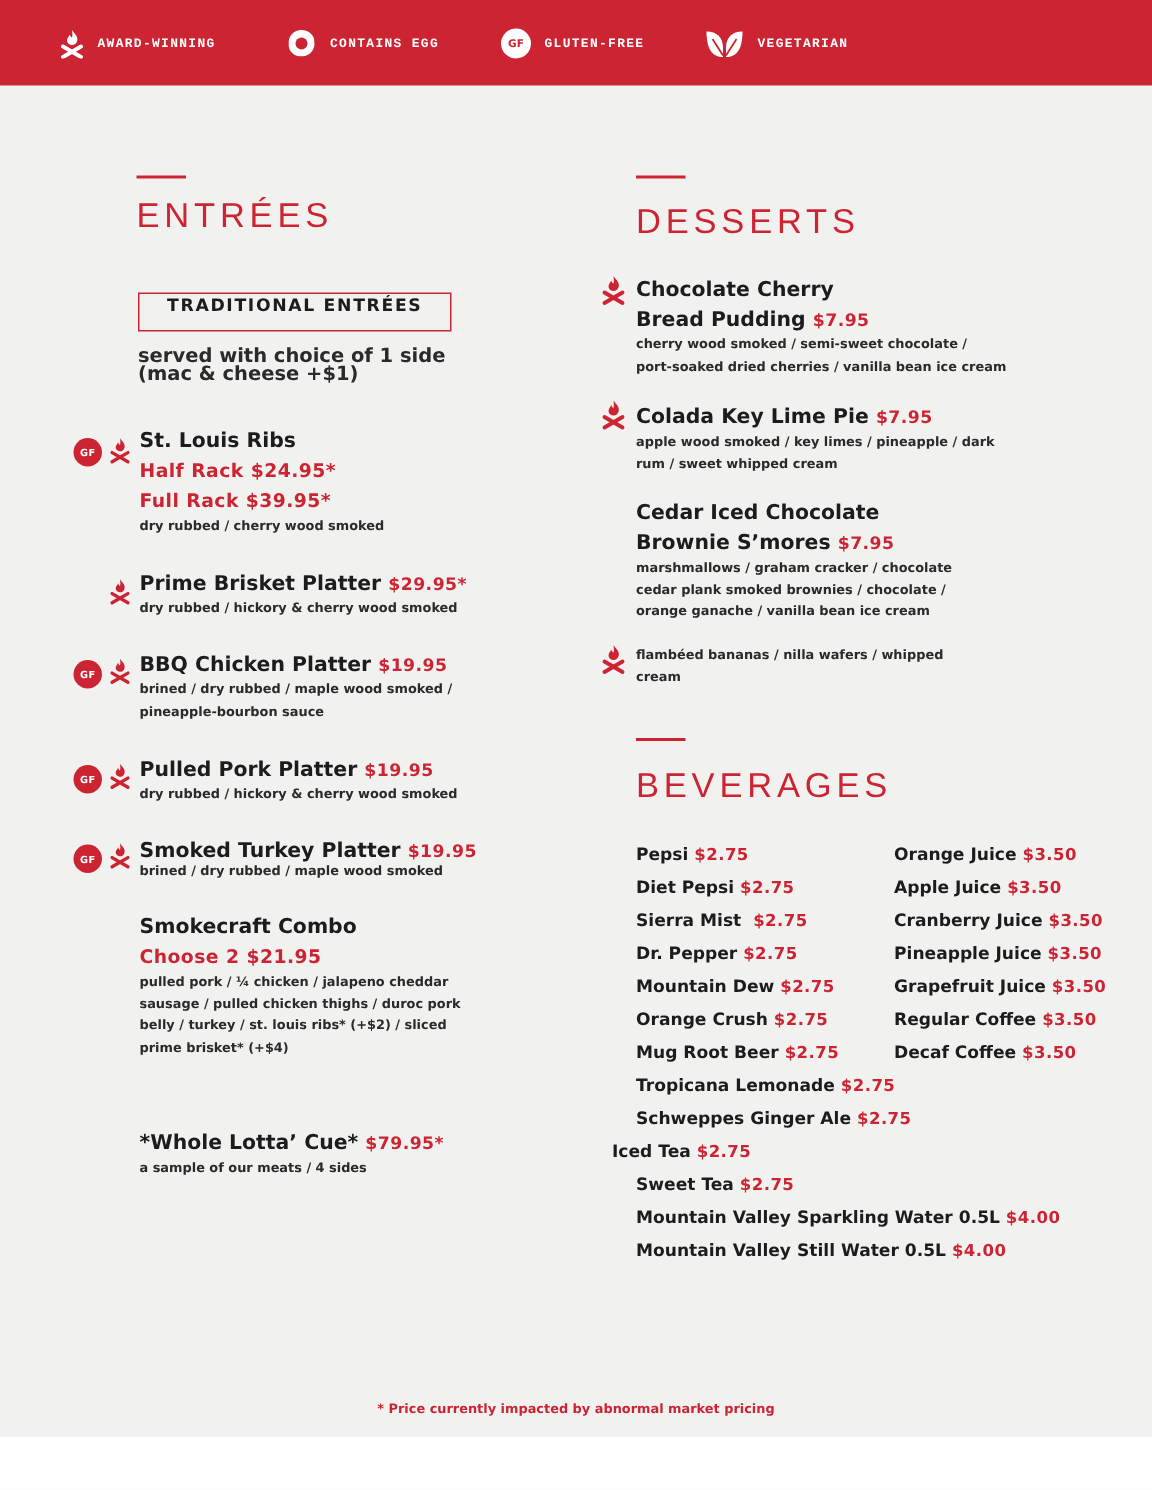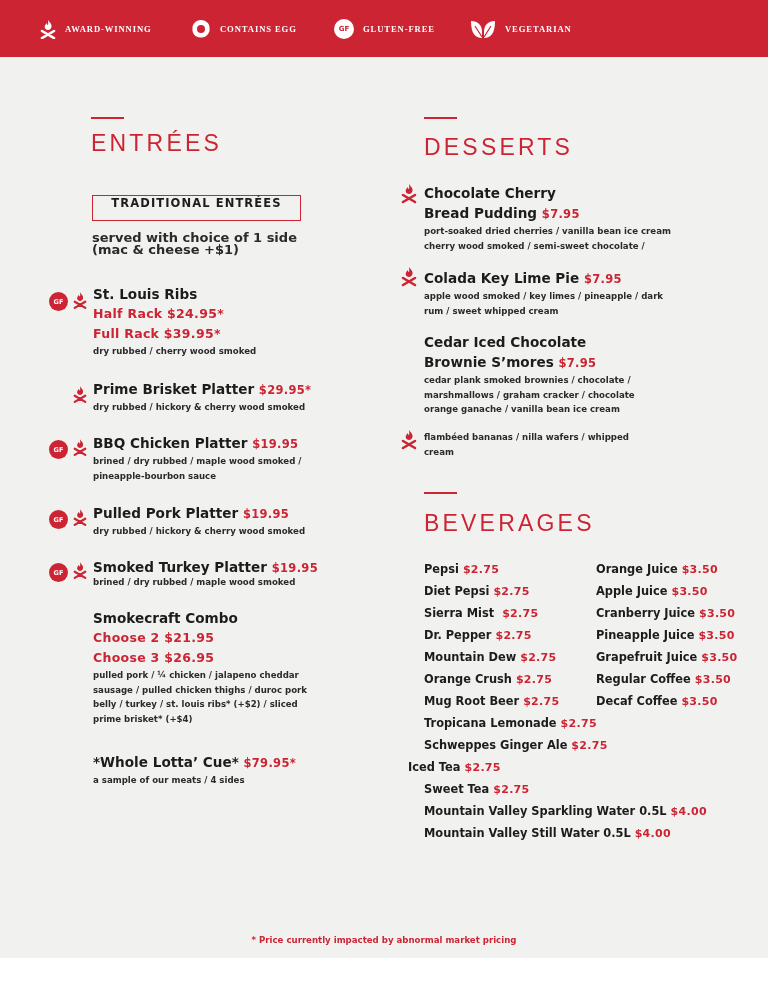--- a/index.html
+++ b/index.html
@@ -1,21 +1,21 @@
 <!DOCTYPE html>
 <html><head>
 <meta charset="utf-8">
 <style>
   * { box-sizing: border-box; margin: 0; padding: 0; }
   html, body { width: 768px; height: 993px; background: #ffffff; overflow: hidden; }
   body { font-family: "DejaVu Sans", sans-serif; color: #1c1c1c; position: relative; }
   .page { position: absolute; left: 0; top: 0; width: 768px; height: 958px; background: #f1f2f0; }
   .topbar { position: absolute; left: 0; top: 0; width: 768px; height: 57px; background: #cc2433; }
   .legend-item { position: absolute; top: 0; height: 57px; display: flex; align-items: center; gap: 9px; }
-  .legend-item .lbl { color: #fff; font-size: 8.6px; font-weight: bold; letter-spacing: 0.9px; font-family: Liberation Serif, serif; }
+  .legend-item .lbl { color: #fff; font-size: 8.6px; font-weight: bold; letter-spacing: 0.9px; font-family: Liberation Mono, monospace; }
   .legend-item svg { display: block; }
 
   .rule { position: absolute; height: 2px; width: 33px; background: #cc2433; }
   .section-title { position: absolute; color: #cc2433; font-family: "Liberation Sans", sans-serif; font-size: 23px; letter-spacing: 3.2px; font-weight: normal; }
 
   .trad-box { position: absolute; left: 92px; top: 195px; width: 209px; height: 26px; border: 1.5px solid #cc2433; display: flex; align-items: flex-start; justify-content: center; }
   .trad-box span { font-size: 11.5px; font-weight: bold; letter-spacing: 1.1px; color: #1c1c1c; font-family: "DejaVu Sans", sans-serif; }
   .served { position: absolute; left: 92px; top: 232px; width: 209px; text-align: left; font-size: 13px; font-weight: bold; line-height: 12px; color: #2a2a2a; }
 
   .item { position: absolute; }
@@ -125,21 +125,20 @@
     <path d="M2 12 L14 19 M14 12 L2 19" stroke="#cc2433" stroke-width="2.6" stroke-linecap="round"></path>
   </svg>
 <div class="item" style="left:93px; top:557px">
   <div class="name"><span>Smoked Turkey Platter</span> <span class="price">$19.95</span></div>
   <div class="desc" style="margin-top:-3px">brined / dry rubbed / maple wood smoked</div>
 </div>
 
 <div class="item" style="left:93px; top:608px">
   <div class="name">Smokecraft Combo</div>
   <div class="redline">Choose 2 $21.95</div>
-  <div class="redline">Choose 3 $26.95</div>
   <div class="desc">pulled pork / ¼ chicken /  jalapeno cheddar</div>
   <div class="desc">sausage / pulled chicken thighs / duroc pork</div>
   <div class="desc">belly / turkey / st. louis ribs* (+$2) / sliced</div>
   <div class="desc">prime brisket* (+$4)</div>
 </div>
 
 <div class="item" style="left:93px; top:752px">
   <div class="name"><span>*Whole Lotta’ Cue*</span> <span class="price">$79.95*</span></div>
   <div class="desc">a sample of our meats / 4 sides</div>
 </div>
@@ -147,39 +146,39 @@
 <div class="rule" style="left:424px; top:117px"></div>
 <div class="section-title" style="left:424px; top:134px">DESSERTS</div>
 
 <svg class="icon" style="left:401px; top:181px" width="16" height="24" viewBox="0 0 16 20">
     <path d="M8 1 C10 4 12 5 11.5 8 C11 10 9.5 11 8 11 C6.5 11 5 10 4.7 8.3 C4.5 6.5 6 5.5 6.5 4 C7 5.5 7.5 6 8 6 C8.5 4.5 8.2 3 8 1Z" fill="#cc2433"></path>
     <path d="M2 12 L14 19 M14 12 L2 19" stroke="#cc2433" stroke-width="2.6" stroke-linecap="round"></path>
   </svg>
 <div class="item" style="left:424px; top:183px">
   <div class="name">Chocolate Cherry</div>
   <div class="name"><span>Bread Pudding</span> <span class="price">$7.95</span></div>
+  <div class="desc">cherry wood smoked / semi-sweet chocolate /</div>
   <div class="desc">port-soaked dried cherries / vanilla bean ice cream</div>
-  <div class="desc">cherry wood smoked / semi-sweet chocolate /</div>
 </div>
 
 <svg class="icon" style="left:401px; top:264px" width="16" height="24" viewBox="0 0 16 20">
     <path d="M8 1 C10 4 12 5 11.5 8 C11 10 9.5 11 8 11 C6.5 11 5 10 4.7 8.3 C4.5 6.5 6 5.5 6.5 4 C7 5.5 7.5 6 8 6 C8.5 4.5 8.2 3 8 1Z" fill="#cc2433"></path>
     <path d="M2 12 L14 19 M14 12 L2 19" stroke="#cc2433" stroke-width="2.6" stroke-linecap="round"></path>
   </svg>
 <div class="item" style="left:424px; top:268px">
   <div class="name"><span>Colada Key Lime Pie</span> <span class="price">$7.95</span></div>
   <div class="desc">apple wood smoked / key limes / pineapple /  dark</div>
   <div class="desc">rum / sweet whipped cream</div>
 </div>
 
 <div class="item" style="left:424px; top:332px">
   <div class="name">Cedar Iced Chocolate</div>
   <div class="name"><span>Brownie S’mores</span> <span class="price">$7.95</span></div>
+  <div class="desc">marshmallows / graham cracker / chocolate</div>
   <div class="desc">cedar plank smoked brownies / chocolate /</div>
-  <div class="desc">marshmallows / graham cracker / chocolate</div>
   <div class="desc">orange ganache / vanilla bean ice cream</div>
 </div>
 
 <svg class="icon" style="left:401px; top:427px" width="16" height="24" viewBox="0 0 16 20">
     <path d="M8 1 C10 4 12 5 11.5 8 C11 10 9.5 11 8 11 C6.5 11 5 10 4.7 8.3 C4.5 6.5 6 5.5 6.5 4 C7 5.5 7.5 6 8 6 C8.5 4.5 8.2 3 8 1Z" fill="#cc2433"></path>
     <path d="M2 12 L14 19 M14 12 L2 19" stroke="#cc2433" stroke-width="2.6" stroke-linecap="round"></path>
   </svg>
 <div class="item" style="left:424px; top:430px">
   <div class="desc">flambéed bananas / nilla wafers / whipped</div>
   <div class="desc">cream</div>

